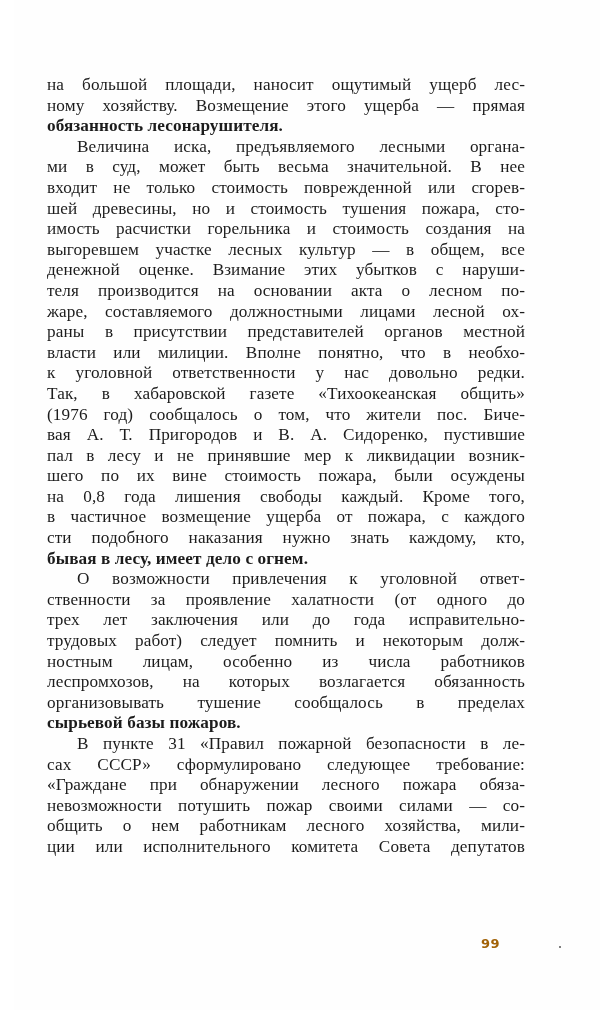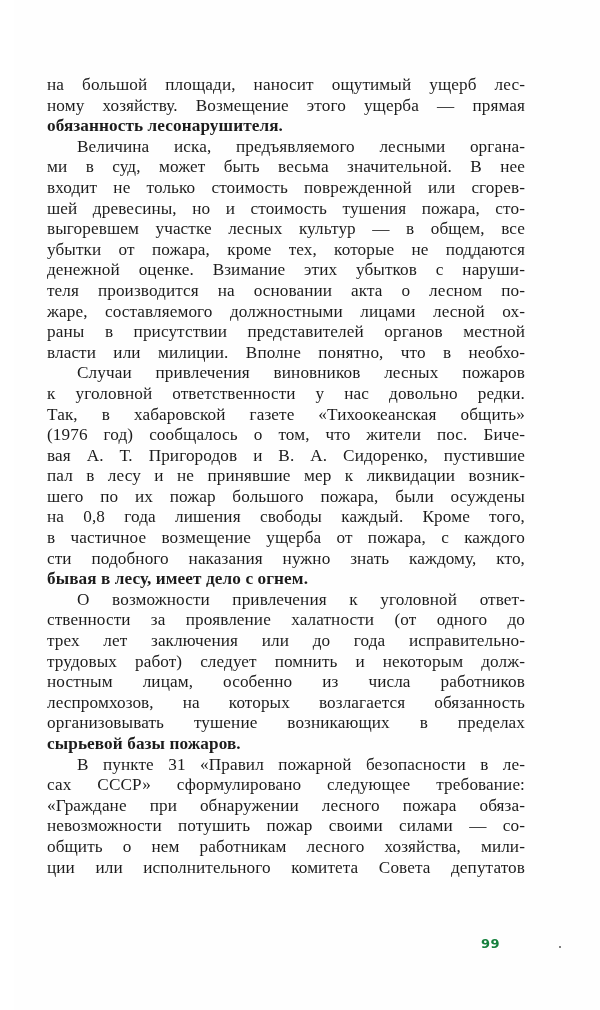--- a/index.html
+++ b/index.html
@@ -45,21 +45,21 @@
     .line.indent {
       padding-left: 30px;
     }
     .page-number {
       position: absolute;
       left: 467px;
       top: 936px;
       font-family: "DejaVu Sans", sans-serif;
       font-weight: bold;
       font-size: 13px;
-      color: #15803d;
+      color: #a16207;
       letter-spacing: 0.5px;
     }
     .speck {
       position: absolute;
       left: 545px;
       top: 946px;
       width: 2px;
       height: 2px;
       background: #555;
       border-radius: 1px;
@@ -70,45 +70,44 @@
 
 <div class="page">
   <div class="column" id="text-column">
       <span class="line">на большой площади, наносит ощутимый ущерб лес-</span>
       <span class="line">ному хозяйству. Возмещение этого ущерба — прямая</span>
       <span class="line last">обязанность лесонарушителя.</span>
       <span class="line indent">Величина иска, предъявляемого лесными органа-</span>
       <span class="line">ми в суд, может быть весьма значительной. В нее</span>
       <span class="line">входит не только стоимость поврежденной или сгорев-</span>
       <span class="line">шей древесины, но и стоимость тушения пожара, сто-</span>
+      <span class="line">имость расчистки горельника и стоимость создания на</span>
       <span class="line">выгоревшем участке лесных культур — в общем, все</span>
-      <span class="line">убытки от пожара, кроме тех, которые не поддаются</span>
       <span class="line">денежной оценке. Взимание этих убытков с наруши-</span>
       <span class="line">теля производится на основании акта о лесном по-</span>
       <span class="line">жаре, составляемого должностными лицами лесной ох-</span>
       <span class="line">раны в присутствии представителей органов местной</span>
       <span class="line">власти или милиции. Вполне понятно, что в необхо-</span>
-      <span class="line indent">Случаи привлечения виновников лесных пожаров</span>
       <span class="line">к уголовной ответственности у нас довольно редки.</span>
       <span class="line">Так, в хабаровской газете «Тихоокеанская общить»</span>
       <span class="line">(1976 год) сообщалось о том, что жители пос. Биче-</span>
       <span class="line">вая А. Т. Пригородов и В. А. Сидоренко, пустившие</span>
       <span class="line">пал в лесу и не принявшие мер к ликвидации возник-</span>
-      <span class="line">шего по их пожар большого пожара, были осуждены</span>
+      <span class="line">шего по их вине стоимость пожара, были осуждены</span>
       <span class="line">на 0,8 года лишения свободы каждый. Кроме того,</span>
       <span class="line">в частичное возмещение ущерба от пожара, с каждого</span>
       <span class="line">сти подобного наказания нужно знать каждому, кто,</span>
       <span class="line last">бывая в лесу, имеет дело с огнем.</span>
       <span class="line indent">О возможности привлечения к уголовной ответ-</span>
       <span class="line">ственности за проявление халатности (от одного до</span>
       <span class="line">трех лет заключения или до года исправительно-</span>
       <span class="line">трудовых работ) следует помнить и некоторым долж-</span>
       <span class="line">ностным лицам, особенно из числа работников</span>
       <span class="line">леспромхозов, на которых возлагается обязанность</span>
-      <span class="line">организовывать тушение возникающих в пределах</span>
+      <span class="line">организовывать тушение сообщалось в пределах</span>
       <span class="line last">сырьевой базы пожаров.</span>
       <span class="line indent">В пункте 31 «Правил пожарной безопасности в ле-</span>
       <span class="line">сах СССР» сформулировано следующее требование:</span>
       <span class="line">«Граждане при обнаружении лесного пожара обяза-</span>
       <span class="line">невозможности потушить пожар своими силами — со-</span>
       <span class="line">общить о нем работникам лесного хозяйства, мили-</span>
       <span class="line">ции или исполнительного комитета Совета депутатов</span>
     </div>
   <div class="page-number">99</div>
   <div class="speck"></div>

